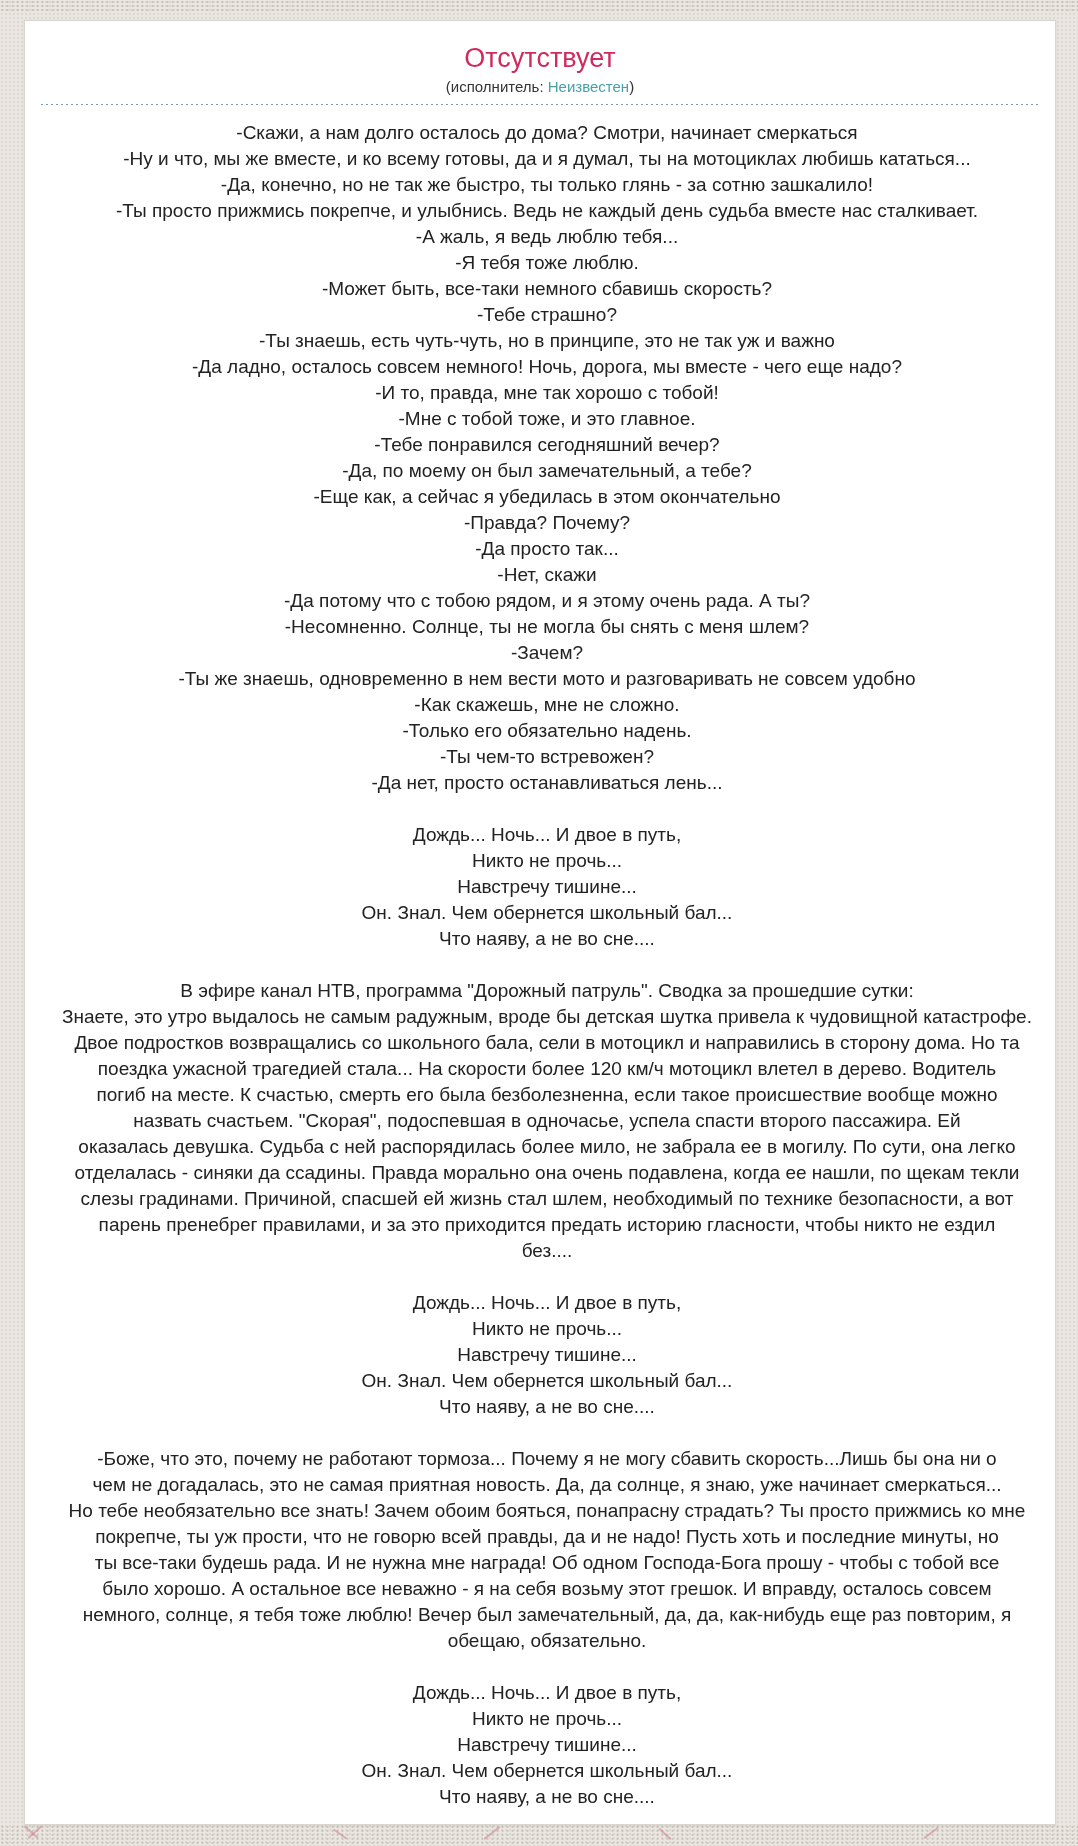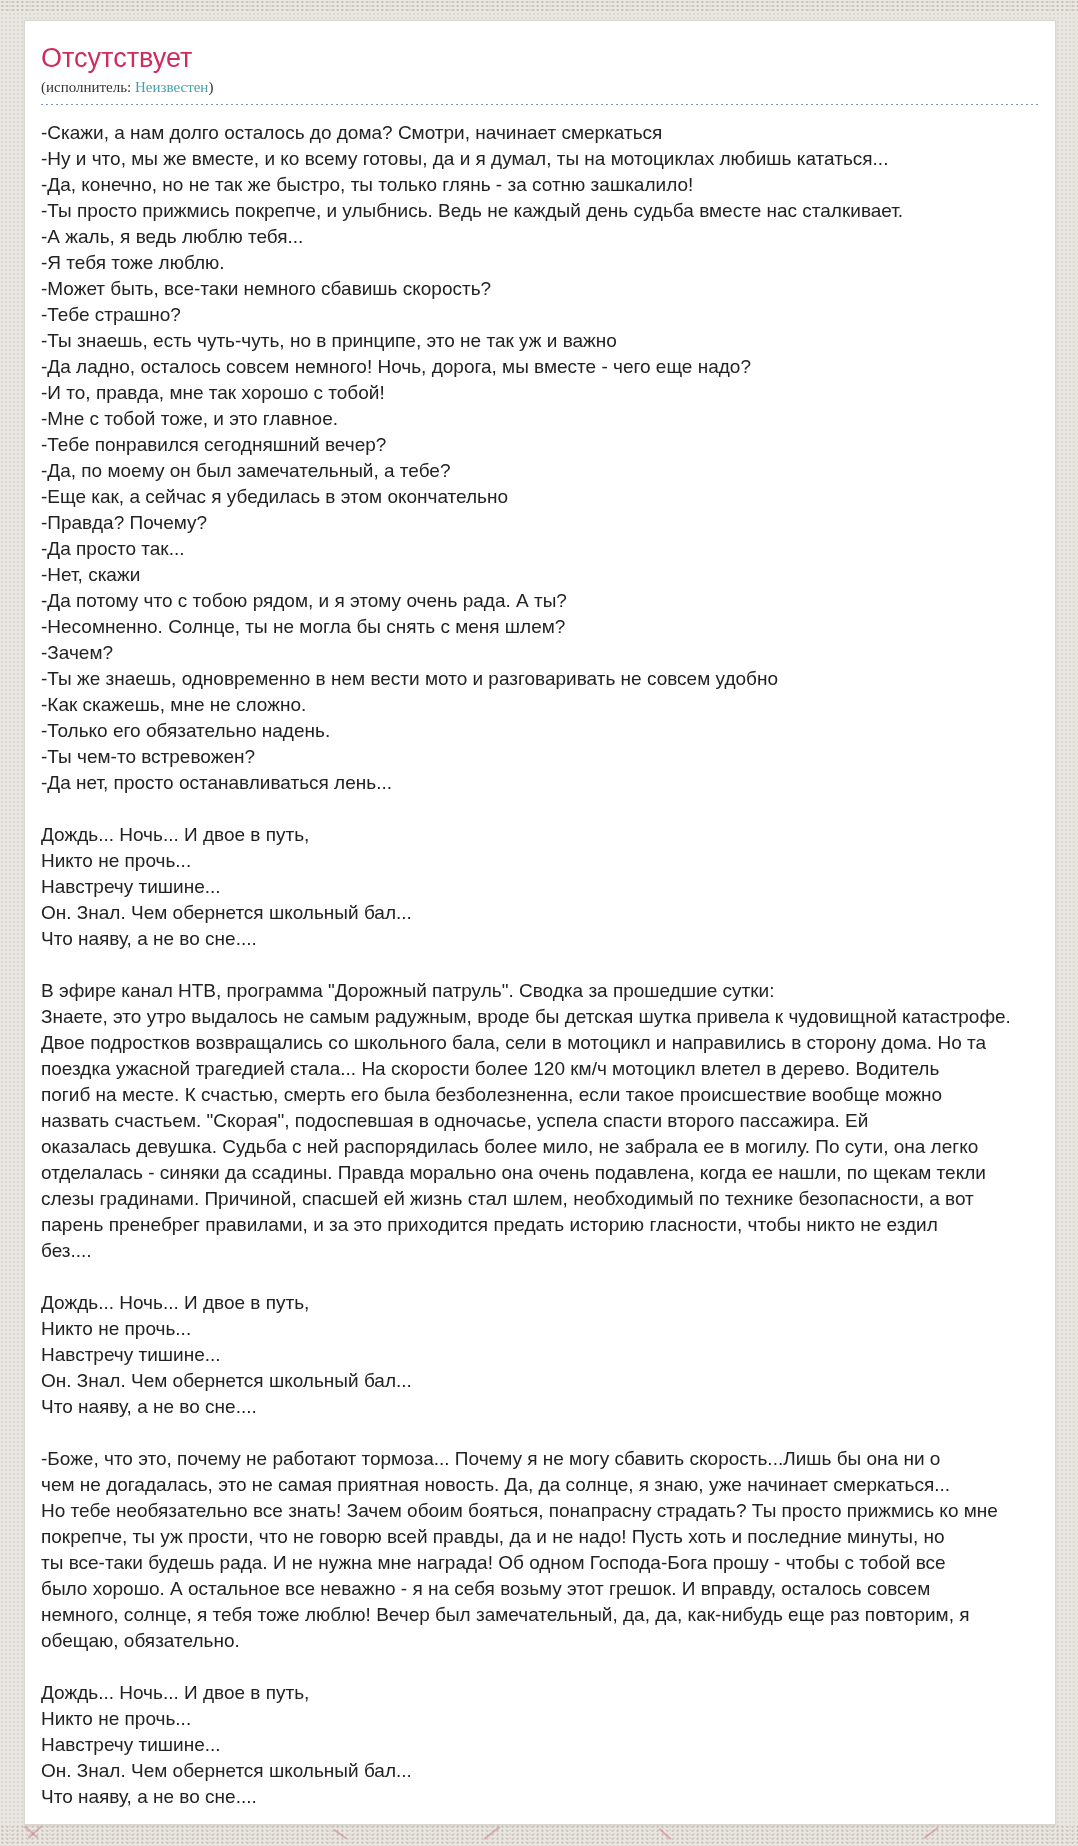--- a/index.html
+++ b/index.html
@@ -26,34 +26,34 @@
   }
   .card {
     position: absolute;
     left: 24px; top: 20px;
     width: 1032px; height: 1805px;
     box-sizing: border-box;
     background: var(--card-bg, #ffffff);
     border: 1px solid #d9d5cf;
     box-shadow: 0 1px 3px rgba(0,0,0,0.07);
     padding: 22px 16px 30px 16px;
+    text-align: center;
   }
   .song-title {
     margin: 0;
     font-size: 27px;
     font-weight: normal;
     line-height: 30px;
     color: var(--title-color, #ce2b5f);
   }
   .artist-line {
     margin-top: 5px;
     font-size: 15px;
     line-height: 18px;
     color: #333333;
-    font-family: Liberation Serif, serif;
   }
   .artist-line a {
     color: var(--link-color, #46a0a6);
     text-decoration: none;
     cursor: pointer;
   }
   .separator {
     margin-top: 7px;
     height: 2px;
     background-image: repeating-linear-gradient(90deg,

